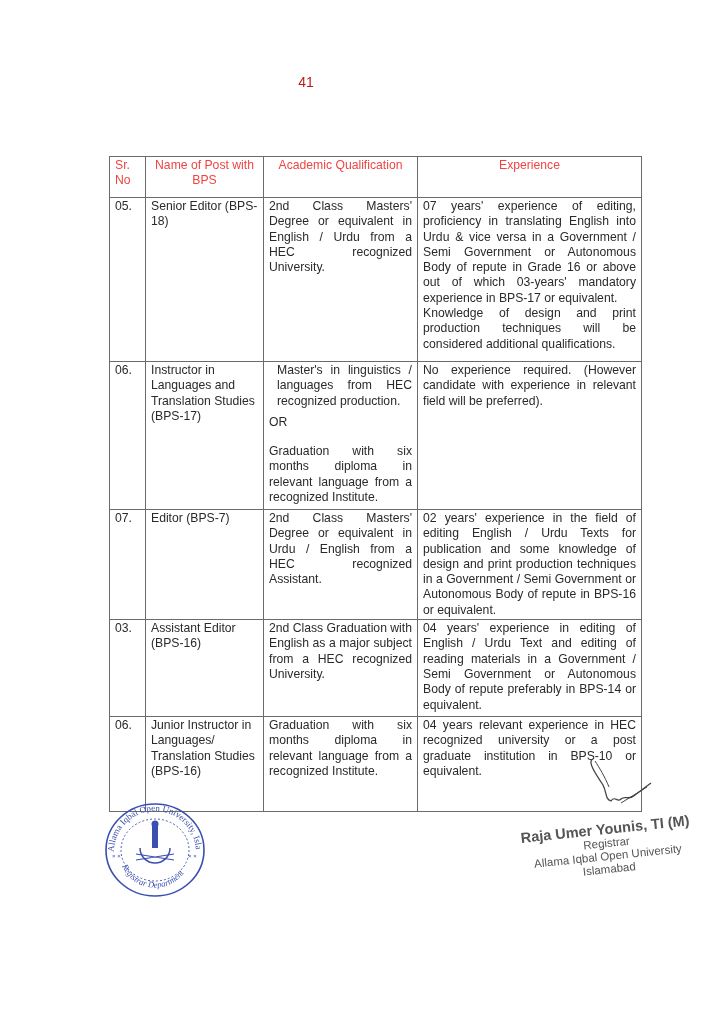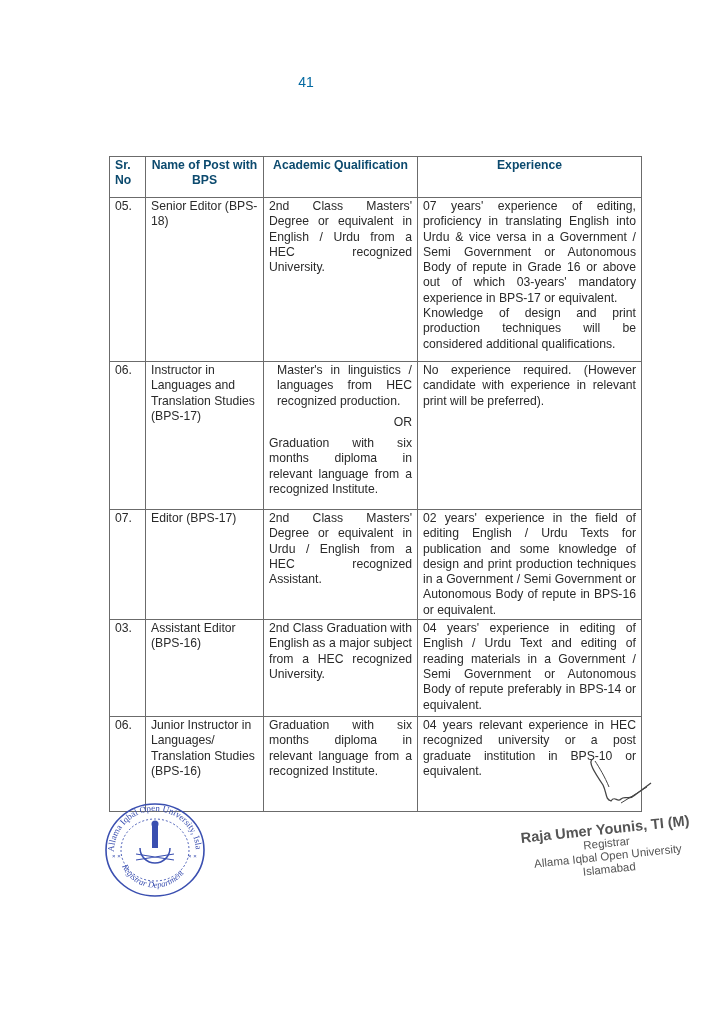--- a/index.html
+++ b/index.html
@@ -1,32 +1,32 @@
 <!DOCTYPE html>
 <html><head>
 <meta charset="utf-8">
 <style>
   html, body { margin:0; padding:0; }
   body {
     width:724px; height:1024px; background:#ffffff; position:relative; overflow:hidden;
     font-family:"Liberation Sans", sans-serif; color:#2a2a2a;
   }
-  .page-number { position:absolute; top:74px; left:0; width:612px; text-align:center; font-size:14px; color:#0369a1; }
+  .page-number { position:absolute; top:74px; left:0; width:612px; text-align:center; font-size:14px; color:#b91c1c; }
   table.main {
     position:absolute; left:109px; top:156px; width:532px;
     border-collapse:collapse; table-layout:fixed; font-size:12.2px; line-height:15.3px;
   }
   table.main td, table.main th { border:1px solid #6b6b6b; vertical-align:top; padding:1px 5px 1px 5px; }
-  th { font-weight:bold; text-align:center; color:#0c4a6e;margin-top:36px; }
+  th { font-weight:normal; text-align:center; color:#ef4444;margin-top:36px; }
   th.c0 { text-align:left; }
   td.sr { vertical-align:middle; text-align:left;margin-top:12px; }
   td.post { vertical-align:middle; text-align:left; }
   .hdr-row th { height:38px; padding-top:2px; }
   .para { margin:0; text-align:justify; text-align-last:left; }
-  .or { text-align:right; margin:6px 0 6px 0; }
+  .or { text-align:left; margin:6px 0 14px 0; }
   .gap { }
   .seal { position:absolute; left:100px; top:800px; width:110px; height:100px; }
   .sig-block { position:absolute; left:520px; top:830px; transform:rotate(-6deg); transform-origin:left top; text-align:center; color:#555; }
   .sig-name { font-weight:bold; font-size:14.5px; }
   .sig-line { font-size:11.5px; line-height:13px; }
   .signature { position:absolute; left:585px; top:755px; width:70px; height:55px; }
 </style>
 </head>
 <body>
 
@@ -61,27 +61,27 @@
 
   <tr style="height:148px">
     <td class="sr">06.</td>
     <td class="post">Instructor in Languages and Translation Studies (BPS-17)</td>
     <td>
       <p class="para" style="padding-left:8px">Master's in linguistics / languages from HEC recognized production.</p>
       <p class="or">OR</p>
       <p class="para">Graduation with six months diploma in relevant language from a recognized Institute.</p>
     </td>
     <td>
-          <p class="para">No experience required. (However candidate with experience in relevant print will be preferred).</p>
+          <p class="para">No experience required. (However candidate with experience in relevant field will be preferred).</p>
         </td>
   </tr>
 
   <tr style="height:106px">
     <td class="sr">07.</td>
-    <td class="post">Editor (BPS-17)</td>
+    <td class="post">Editor (BPS-7)</td>
     <td>
           <p class="para">2nd Class Masters' Degree or equivalent in Urdu / English from a HEC recognized Assistant.</p>
         </td>
     <td>
           <p class="para">02 years' experience in the field of editing English / Urdu Texts for publication and some knowledge of design and print production techniques in a Government / Semi Government or Autonomous Body of repute in BPS-16 or equivalent.</p>
         </td>
   </tr>
 
   <tr style="height:97px">
     <td class="sr">03.</td>

